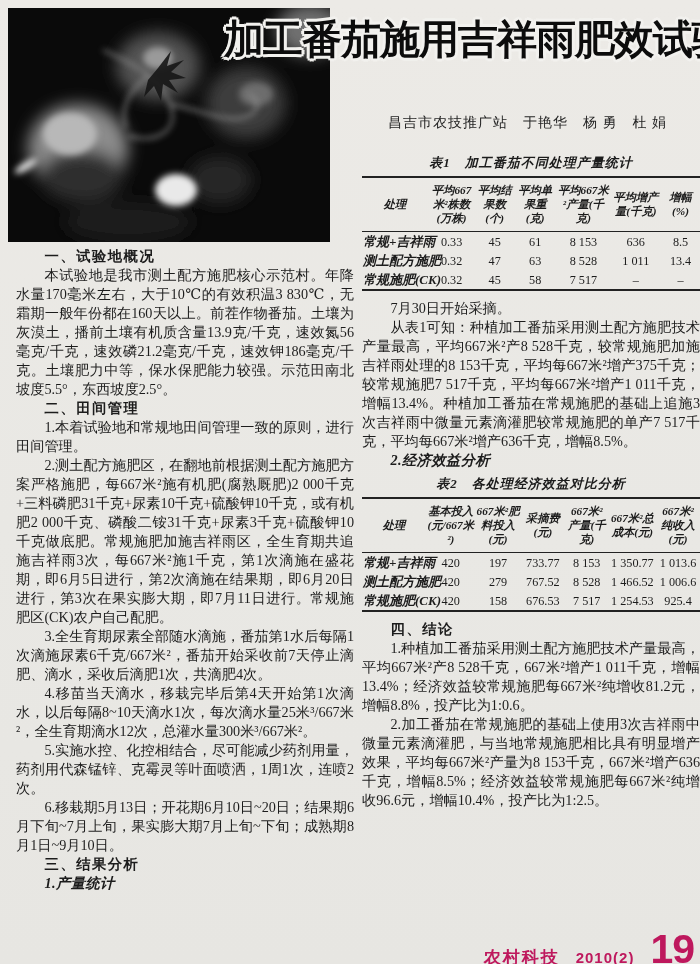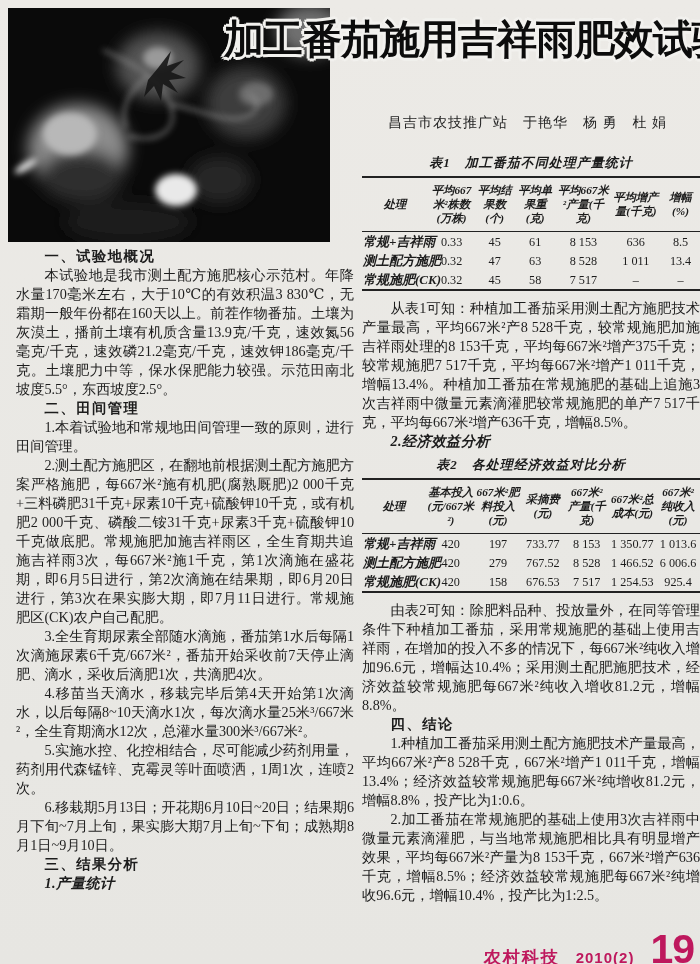--- a/index.html
+++ b/index.html
@@ -183,20 +183,21 @@
           <td>45</td>
           <td>58</td>
           <td>7 517</td>
           <td>–</td>
           <td>–</td>
         </tr>
       </tbody>
     </table>
   </div>
 
+  <div class="para">7月30日开始采摘。</div>
   <div class="para">从表1可知：种植加工番茄采用测土配方施肥技术产量最高，平均667米²产8 528千克，较常规施肥加施吉祥雨处理的8 153千克，平均每667米²增产375千克；较常规施肥7 517千克，平均每667米²增产1 011千克，增幅13.4%。种植加工番茄在常规施肥的基础上追施3次吉祥雨中微量元素滴灌肥较常规施肥的单产7 517千克，平均每667米²增产636千克，增幅8.5%。</div>
   <div class="sub">2.经济效益分析</div>
 
   <div class="tbl-wrap" style="margin-top:4px">
     <div class="tbl-title">表2　各处理经济效益对比分析</div>
     <table class="data">
       <colgroup>
         <col style="width:19%">
           <col style="width:14.5%">
           <col style="width:13.5%">
@@ -226,36 +227,35 @@
           <td>1 350.77</td>
           <td>1 013.6</td>
         </tr>
         <tr>
           <td class="lab">测土配方施肥</td>
           <td>420</td>
           <td>279</td>
           <td>767.52</td>
           <td>8 528</td>
           <td>1 466.52</td>
-          <td>6 006.6</td>
+          <td>1 006.6</td>
         </tr>
         <tr>
           <td class="lab">常规施肥(CK)</td>
           <td>420</td>
           <td>158</td>
           <td>676.53</td>
           <td>7 517</td>
           <td>1 254.53</td>
           <td>925.4</td>
         </tr>
       </tbody>
     </table>
   </div>
 
-  <div class="para">由表2可知：除肥料品种、投放量外，在同等管理条件下种植加工番茄，采用常规施肥的基础上使用吉祥雨，在增加的投入不多的情况下，每667米²纯收入增加96.6元，增幅达10.4%；采用测土配肥施肥技术，经济效益较常规施肥每667米²纯收入增收81.2元，增幅8.8%。</div>
   <div class="sec">四、结论</div>
   <div class="para">1.种植加工番茄采用测土配方施肥技术产量最高，平均667米²产8 528千克，667米²增产1 011千克，增幅13.4%；经济效益较常规施肥每667米²纯增收81.2元，增幅8.8%，投产比为1:0.6。</div>
   <div class="para">2.加工番茄在常规施肥的基础上使用3次吉祥雨中微量元素滴灌肥，与当地常规施肥相比具有明显增产效果，平均每667米²产量为8 153千克，667米²增产636千克，增幅8.5%；经济效益较常规施肥每667米²纯增收96.6元，增幅10.4%，投产比为1:2.5。</div>
 </div>
 
 <div class="footer">
   <span class="journal">农村科技</span>
   <span class="issue">2010(2)</span>
   <span class="pagenum">19</span>
 </div>

